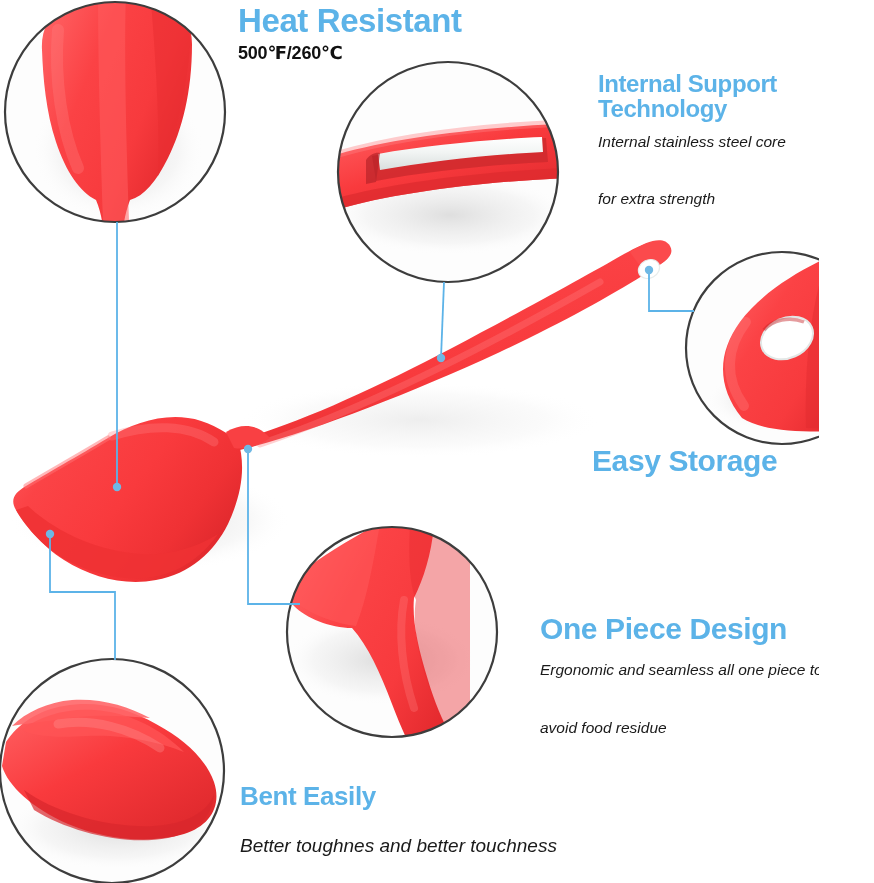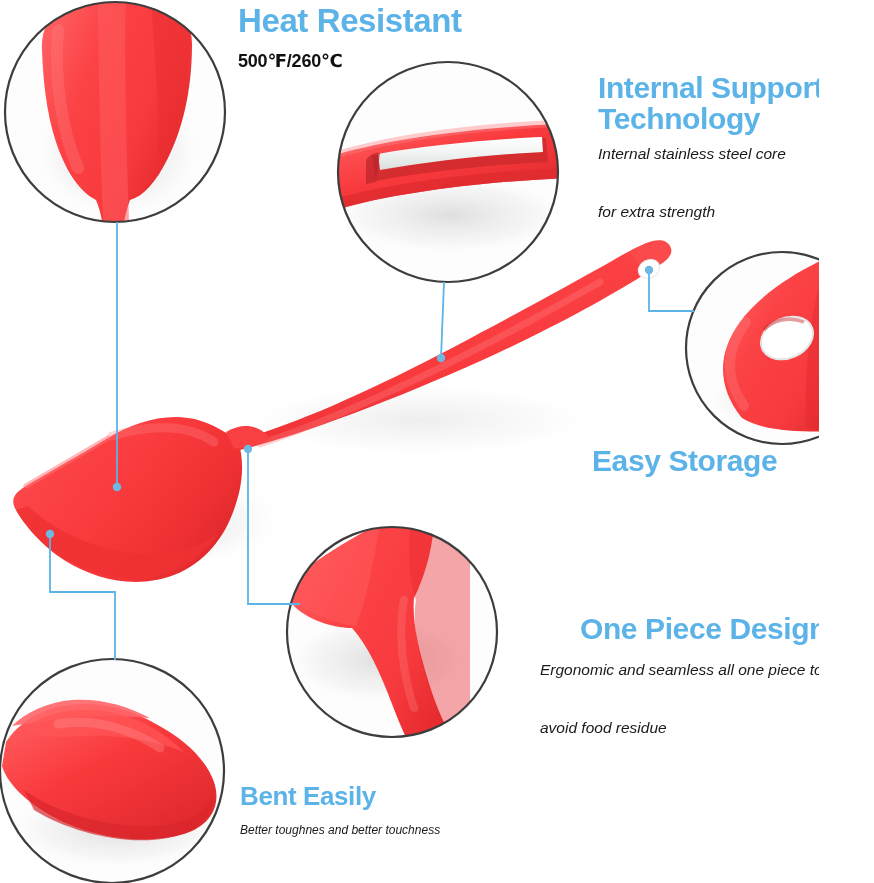--- a/index.html
+++ b/index.html
@@ -41,37 +41,37 @@
     font-weight:bold;
     font-style:normal;
     font-family:"Liberation Sans","DejaVu Sans",sans-serif;
     margin:0;
     letter-spacing:-0.2px;
   }
 
   
   #feat-heat{left:238px;top:4px;}
   #feat-heat .f-title{font-size:33px;}
-  #feat-heat .f-sub-bold{font-size:18px;margin-top:12px;}
+  #feat-heat .f-sub-bold{font-size:18px;margin-top:4px;}
 
   #feat-internal{left:598px;top:72px;width:276px;}
-  #feat-internal .f-title{font-size:30px;}
+  #feat-internal .f-title{font-size:24px;}
   #feat-internal .f-sub{font-size:15.5px;margin-top:6px;}
 
   #feat-storage{left:592px;top:445px;width:282px;}
   #feat-storage .f-title{font-size:30px;}
   #feat-storage .f-sub{font-size:15.5px;margin-top:4px;}
 
   #feat-onepiece{left:540px;top:613px;width:334px;}
-  #feat-onepiece .f-title{font-size:30px;margin-left:40px;}
+  #feat-onepiece .f-title{font-size:30px;}
   #feat-onepiece .f-sub{font-size:15.5px;margin-top:12px;}
 
   #feat-bent{left:240px;top:783px;width:420px;}
   #feat-bent .f-title{font-size:26px;}
-  #feat-bent .f-sub{font-size:12px;margin-top:9px;}
+  #feat-bent .f-sub{font-size:19px;margin-top:18px;}
 </style>
 </head>
 <body>
 
 <div id="stage">
 
   <svg class="layer" id="art-layer" viewBox="0 0 874 883">
     <defs>
       <linearGradient id="gBlade" x1="0" y1="0" x2="1" y2="0.55">
         <stop offset="0%" stop-color="#ff6062"></stop>

